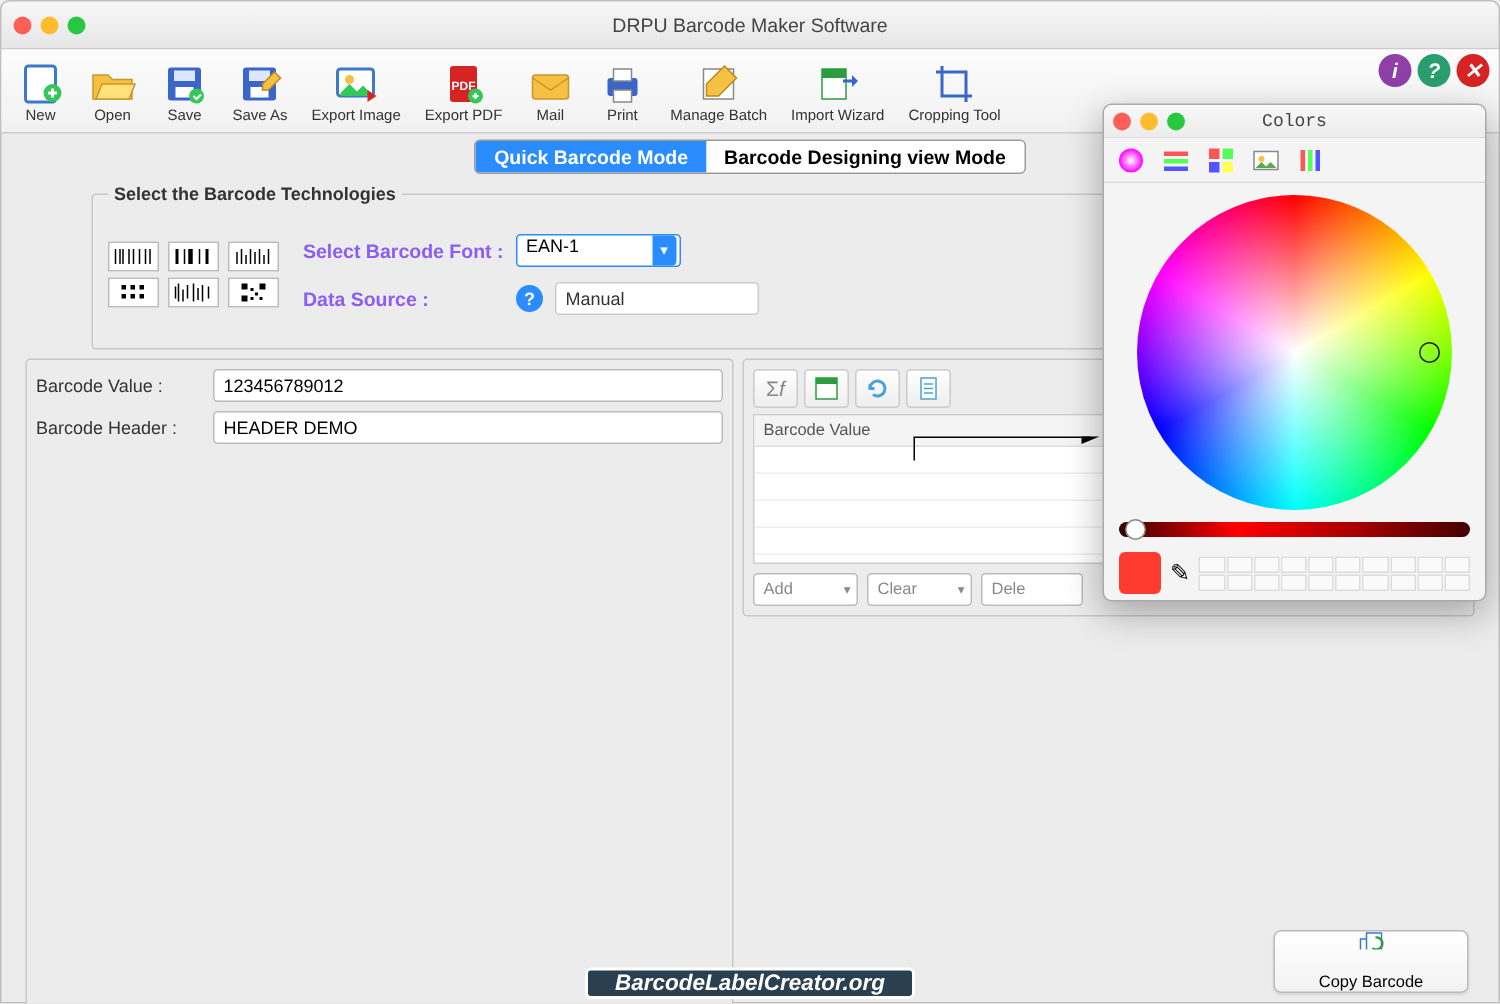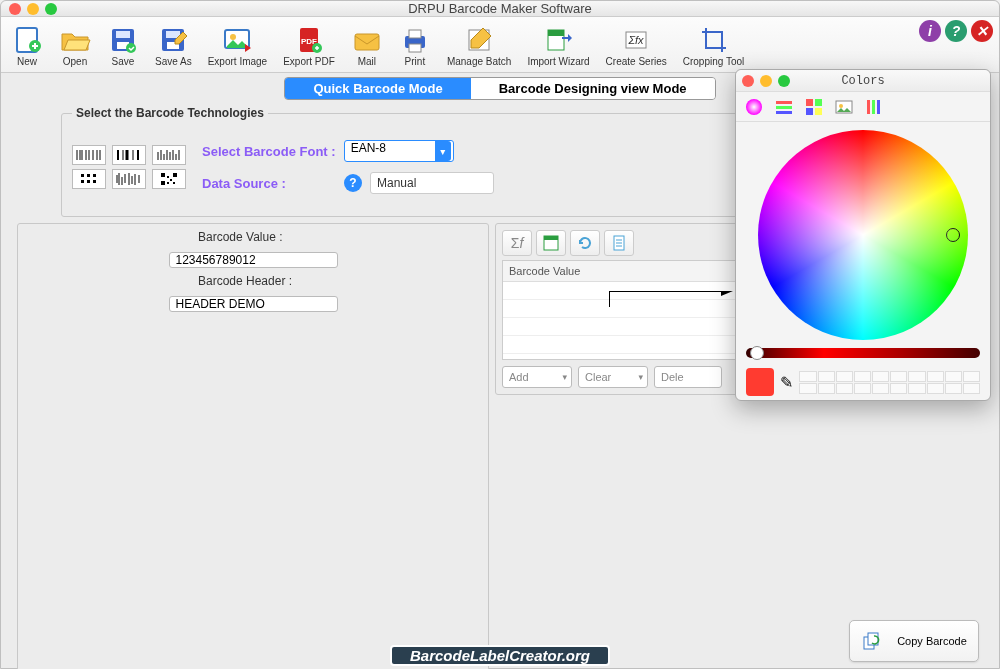--- a/index.html
+++ b/index.html
@@ -1,66 +1,66 @@
 <!DOCTYPE html>
 <html><head>
 <meta charset="utf-8">
 <style>
 * { box-sizing: border-box; margin: 0; padding: 0; font-family: -apple-system, "Helvetica Neue", Arial, sans-serif; }
 body { background: #f0f0f0; width: 1000px; height: 669px; overflow: hidden; position: relative; }
 .window { background: #ececec; width: 1000px; height: 669px; border: 1px solid #bfbfbf; border-radius: 6px 6px 0 0; position: relative; }
-.titlebar { height: 16px; background: linear-gradient(#f7f7f7,#e6e6e6); border-bottom: 1px solid #ccc; display: flex; align-items: center; padding: 0 8px; position: relative; border-radius: 6px 6px 0 0;}
+.titlebar { height: 32px; background: linear-gradient(#f7f7f7,#e6e6e6); border-bottom: 1px solid #ccc; display: flex; align-items: center; padding: 0 8px; position: relative; border-radius: 6px 6px 0 0;}
 .traffic { display: flex; gap: 6px; }
 .tl { width: 12px; height: 12px; border-radius: 50%; }
 .close { background: #ff5f57; } .min { background: #ffbd2e; } .max { background: #28c940; }
 .title { position: absolute; left: 0; right: 0; text-align: center; font-size: 13px; color: #444; }
 .toolbar { height: 56px; background: linear-gradient(#fcfcfc,#f1f1f1); border-bottom: 1px solid #ccc; display: flex; align-items: center; padding: 2px 4px 0 4px; gap: 4px; position: relative; }
 .tbtn { display: flex; flex-direction: column; align-items: center; padding: 2px 6px; font-size: 10px; color: #333; cursor: pointer; }
 .tbtn svg { width: 32px; height: 32px; }
 .right-circles { position: absolute; right: 6px; top: 3px; display: flex; gap: 4px;}
 .rc { width: 22px; height: 22px; border-radius: 50%; color: white; display:flex; align-items:center; justify-content:center; font-size:14px; font-weight:bold; font-style:italic;}
 .modebar { text-align: center; margin-top: 4px; }
 .modetabs { display: inline-flex; border: 1px solid #999; border-radius: 4px; overflow: hidden; }
-.modetab { padding: 3px 28px; font-size: 13px; font-weight: bold; background: #fff; cursor:pointer; }
+.modetab { padding: 3px 12px; font-size: 13px; font-weight: bold; background: #fff; cursor:pointer; }
 .modetab.active { background: #2a8cff; color: #fff; }
 .content { padding: 6px 16px 0 16px; }
 fieldset.tech { border: 1px solid #c8c8c8; border-radius: 3px; padding: 8px 10px 10px 10px; position: relative; background:#ececec;margin-left:44px; }
 fieldset.tech legend { font-size: 12px; padding: 0 4px; font-weight: bold; color:#333;}
 .techrow { display: flex; align-items: center; gap: 10px; }
 .bcthumbs { display: flex; flex-direction: column; gap: 4px; }
 .bcthumbs .r { display: flex; gap: 6px;}
 .bcthumbs .c { width: 34px; height: 20px; border: 1px solid #bbb; background:#fff; display:flex; align-items:center; justify-content:center; }
 .lbl-blue { color: #8b5cf6; font-size: 13px; font-weight: bold; }
 .sel { height: 22px; background:#fff; border: 1px solid #2a8cff; border-radius: 3px; font-size:12px; padding: 0 18px 0 6px; position:relative; }
 .sel::after { content:"▾"; position:absolute; right:2px; top:0; width:16px; height:100%; background:#2a8cff; color:#fff; display:flex; align-items:center; justify-content:center; border-radius:0 3px 3px 0; font-size:10px;}
 .qmark { width:18px; height:18px; border-radius:50%; background:#2a8cff; color:#fff; display:inline-flex; align-items:center; justify-content:center; font-size:12px; font-weight:bold;}
 .ro-input { height: 22px; background:#fff; border:1px solid #ccc; padding: 0 6px; font-size:12px; display:flex; align-items:center; border-radius:3px; color:#333;}
 .batch-panel { margin-left:auto; border:1px solid #ccc; border-radius:3px; padding:6px 10px; min-width:170px; }
 .chk { display:flex; align-items:center; gap:6px; font-size:12px; color:#333;}
 .chk input { width:14px; height:14px;}
 .radio-d { display:flex; align-items:center; gap:6px; font-size:12px; color:#aaa; margin-top:4px;}
 .row2 { display:flex; gap:6px; margin-top:6px; }
 .panel { border:1px solid #c8c8c8; border-radius:3px; padding:6px; background:#ececec; }
 .leftpanel { flex: 0 0 472px; }
-.formrow { display:flex; align-items:center; gap:8px; margin-bottom:6px;flex-direction:column; }
+.formrow { display:flex; align-items:center; gap:8px; margin-bottom:6px; }
 .formrow label { font-size:12px; width:110px; color:#333; }
 .formrow .inp { flex:1; height:22px; border:1px solid #bbb; border-radius:3px; background:#fff; padding:0 6px; font-size:12px; }
 .rightpanel { flex:1; min-width:0; }
 .mini-tb { display:flex; gap:4px; margin-bottom:4px;}
 .mini-tb .mb { width:30px; height:26px; border:1px solid #ccc; border-radius:3px; background:linear-gradient(#fff,#eee); display:flex; align-items:center; justify-content:center; font-size:14px; color:#888;}
 .grid { border:1px solid #ccc; background:#fff; font-size:11px; }
 .grid .hdr { display:flex; background:#f4f4f4; border-bottom:1px solid #ddd;}
 .grid .hdr div { flex:1; padding:4px 6px; border-right:1px solid #8b5cf6; color:#555;}
 .grid .gr { display:flex; height:18px; border-bottom:1px solid #eee;}
 .grid .gr div { flex:1; border-right:1px solid #eee;}
 .grid-foot { display:flex; gap:6px; margin-top:6px;}
 .gf { height:22px; border:1px solid #bbb; background:#fff; border-radius:3px; font-size:11px; padding:0 18px 0 6px; display:flex; align-items:center; color:#888; position:relative;}
 .gf::after { content:"▾"; position:absolute; right:4px; font-size:9px; color:#888;}
 .gf.btn::after { content:"";}
-.copybtn { position:absolute; right:20px; bottom:6px; width:130px; height:42px; border:1px solid #bbb; border-radius:5px; background:linear-gradient(#fff,#f2f2f2); display:flex; flex-direction:row; align-items:center; justify-content:center; font-size:11px; gap:16px; box-shadow:0 1px 2px rgba(0,0,0,.1);}
+.copybtn { position:absolute; right:20px; bottom:6px; width:130px; height:42px; border:1px solid #bbb; border-radius:5px; background:linear-gradient(#fff,#f2f2f2); display:flex; flex-direction:column; align-items:center; justify-content:center; font-size:11px; gap:16px; box-shadow:0 1px 2px rgba(0,0,0,.1);}
 .footer-badge { position:absolute; bottom:0; left:0; right:0; height:26px; display:flex; justify-content:center; align-items:center;}
 .footer-badge .b { background:#2a3f4f; color:#fff; font-style:italic; font-weight:bold; font-size:15px; padding:0 18px; border-radius:4px; border:2px solid #fff;}
 
 .color-picker { position:absolute; top:68px; right:8px; width:256px; height:332px; background:#f4f4f4; border:1px solid #aaa; border-radius:6px; box-shadow:0 8px 24px rgba(0,0,0,.3); z-index:50;}
 .cp-title { height:22px; position:relative; display:flex; align-items:center; border-bottom:1px solid #ddd; border-radius:6px 6px 0 0; background:linear-gradient(#f9f9f9,#ececec);}
 .cp-title .traffic { padding-left:6px;}
 .cp-title .t { position:absolute; left:0; right:0; text-align:center; font-size:12px; color:#444;font-family:Liberation Mono, monospace;}
 .cp-tb { height:30px; display:flex; align-items:center; gap:10px; padding:0 8px; border-bottom:1px solid #ddd;}
 .cp-tb .ic { width:20px; height:20px; }
 .wheel { width:210px; height:210px; border-radius:50%; margin:8px auto; position:relative; background: conic-gradient(red,yellow,lime,cyan,blue,magenta,red);}
@@ -166,27 +166,20 @@
     <div class="tbtn">
         <svg viewBox="0 0 32 32">
           <rect x="6" y="6" width="16" height="20" fill="#fff" stroke="#2a9d3f"></rect>
           <rect x="6" y="6" width="16" height="6" fill="#2a9d3f"></rect>
           <path d="M26 10l4 4-4 4v-3h-6v-2h6z" fill="#3a66c9"></path>
         </svg>
         <span>Import Wizard</span>
       </div>
     <div class="tbtn">
         <svg viewBox="0 0 32 32">
-          <rect x="6" y="8" width="20" height="16" fill="#fff" stroke="#888"></rect>
-          <text x="16" y="20" font-size="11" fill="#333" text-anchor="middle" font-style="italic">Σfx</text>
-        </svg>
-        <span>Create Series</span>
-      </div>
-    <div class="tbtn">
-        <svg viewBox="0 0 32 32">
           <path d="M8 4v20h20M4 8h20v20" stroke="#3a66c9" stroke-width="2" fill="none"></path>
         </svg>
         <span>Cropping Tool</span>
       </div>
     <div class="right-circles">
       <div class="rc" style="background:#8e3fa8">i</div>
       <div class="rc" style="background:#2a9d6f">?</div>
       <div class="rc" style="background:#d62424">✕</div>
     </div>
   </div>
@@ -278,26 +271,26 @@
                   <rect x="10" y="7" width="2" height="2" fill="#000"></rect>
                   <rect x="7" y="10" width="2" height="2" fill="#000"></rect>
                   <rect x="13" y="10" width="2" height="2" fill="#000"></rect>
                 </svg>
               </div>
             </div>
         </div>
         <div style="display:flex; flex-direction:column; gap:10px; margin-left:6px;">
           <div style="display:flex; align-items:center; gap:8px;">
             <span class="lbl-blue">Select Barcode Font :</span>
-            <div class="sel" style="width:110px"><span>EAN-8</span></div>
+            <div class="sel" style="width:110px"><span>EAN-1</span></div>
           </div>
           <div style="display:flex; align-items:center; gap:8px;">
             <span class="lbl-blue" style="width:134px; display:inline-block">Data Source :</span>
             <span class="qmark">?</span>
-            <div class="ro-input" style="width:124px">
+            <div class="ro-input" style="width:136px">
                 <span>Manual</span>
               </div>
           </div>
         </div>
         <div class="batch-panel">
           <label class="chk">
               <input type="checkbox" style="">
               <span>Enable Batch Processing</span>
             </label>
           <div style="border:1px solid #ddd; border-radius:3px; padding:4px 6px; margin-top:4px;">

